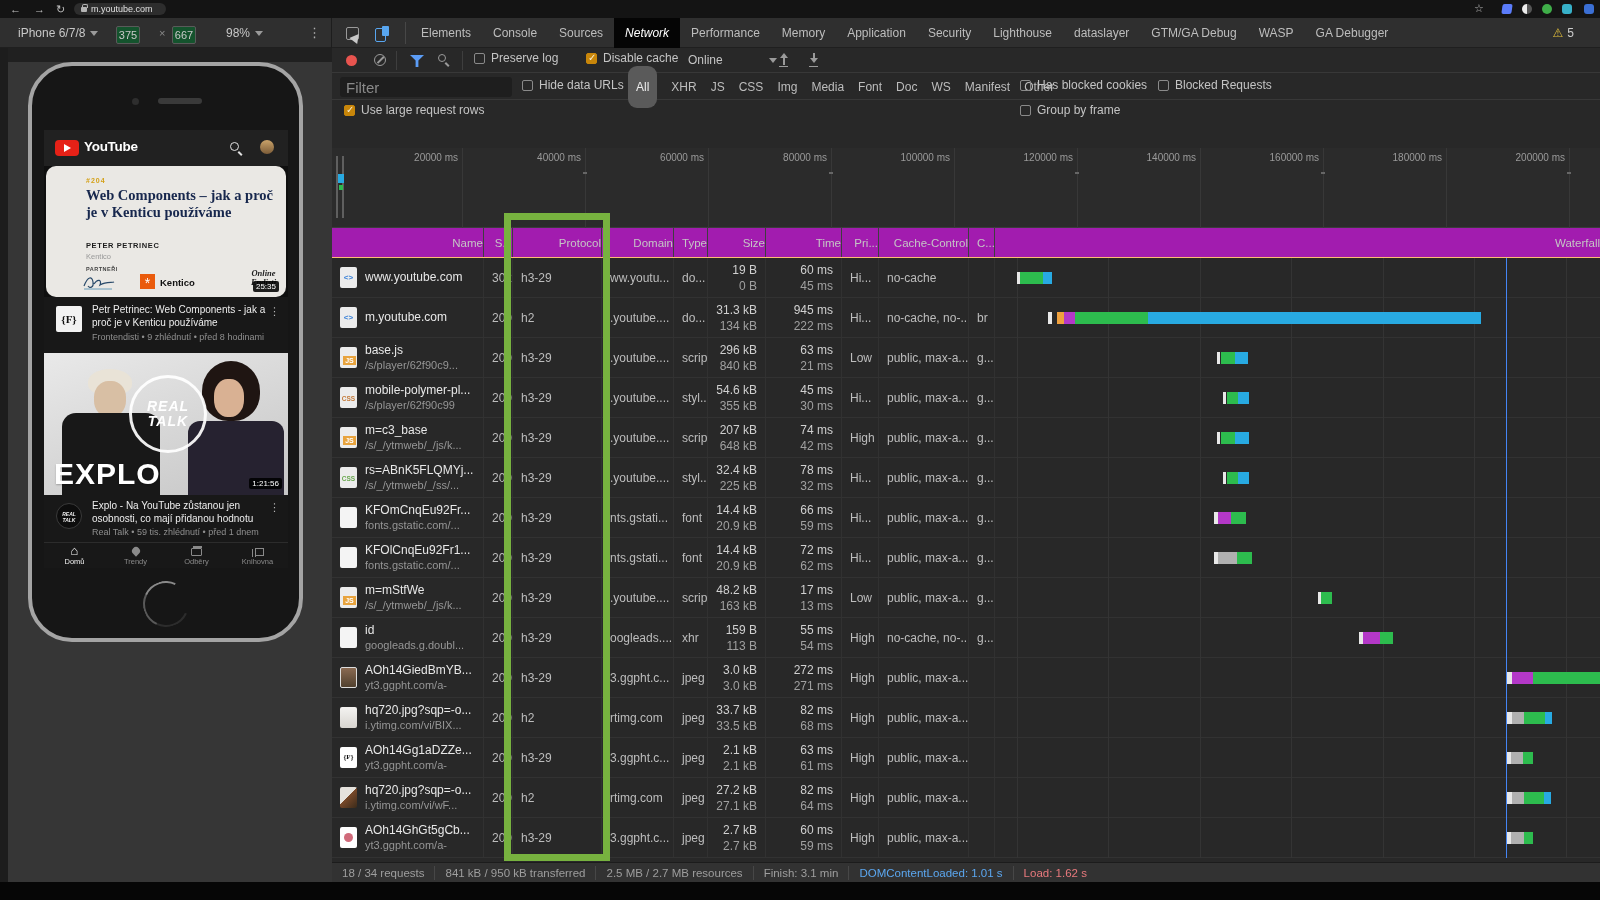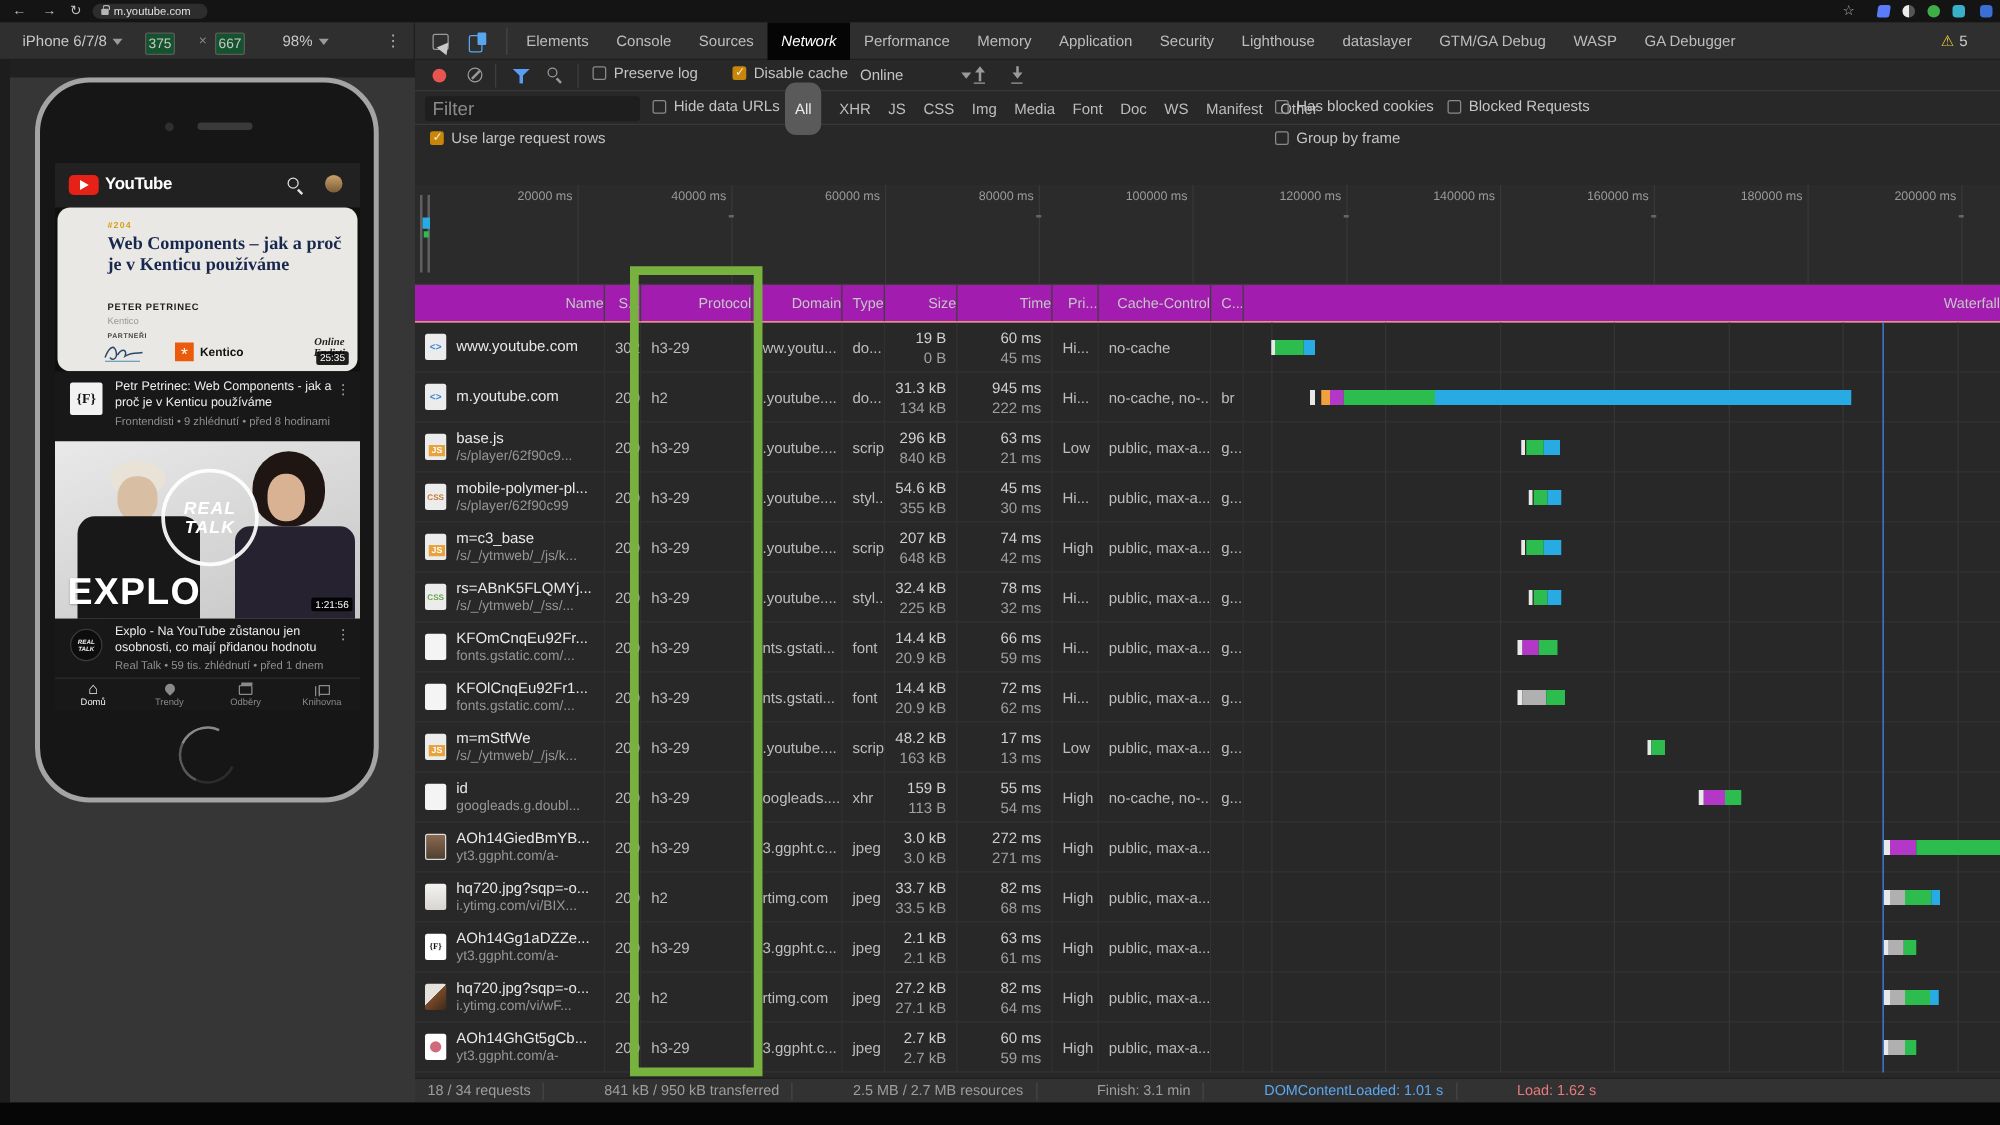--- a/index.html
+++ b/index.html
@@ -175,21 +175,21 @@
   .ficon.css-g::after { content:"CSS"; position:absolute; left:0; right:0; top:8px; color:#6aa84f; font-weight:bold; font-size:6.5px; }
   .ficon.plain { background:#f4f4f4; }
   .ficon.img-face { background:linear-gradient(#8a6a52,#50402e); border:1px solid #ddd; }
   .ficon.img-light { background:linear-gradient(#f4f3f1,#d8d5d0); }
   .ficon.img-f { background:#fff; }
   .ficon.img-f::after { content:"{F}"; position:absolute; left:0; right:0; top:6px; color:#111; font-size:7px; font-family:"Liberation Serif",serif; font-weight:bold; }
   .ficon.img-photo { background:linear-gradient(135deg,#e5e2dd 45%,#7a4a2a 45%, #3a2a1a); }
   .ficon.img-rt { background:#fff; }
   .ficon.img-rt::after { content:""; position:absolute; left:4px; top:6px; width:9px; height:9px; border-radius:50%; background:#d06a7a; }
 
-  .status-bar { position:absolute; left:332px; top:862px; width:1268px; height:20px; background:#323232; border-top:1px solid #1c1c1c; display:flex; align-items:center;gap:38px; }
+  .status-bar { position:absolute; left:332px; top:862px; width:1268px; height:20px; background:#323232; border-top:1px solid #1c1c1c; display:flex; align-items:center; }
   .sb-item { font-size:11.5px; color:#9e9e9e; padding:0 10px; border-right:1px solid #474747; line-height:14px; white-space:nowrap; }
   .sb-item:last-child { border-right:none; }
 
   .bottom-strip { position:absolute; left:0; top:882px; width:1600px; height:18px; background:#060606; }
 
   .green-box { position:absolute; left:504px; top:213px; width:106px; height:648px; border:7px solid #77b23f; z-index:40; pointer-events:none; }
 </style>
 </head>
 <body>
 

